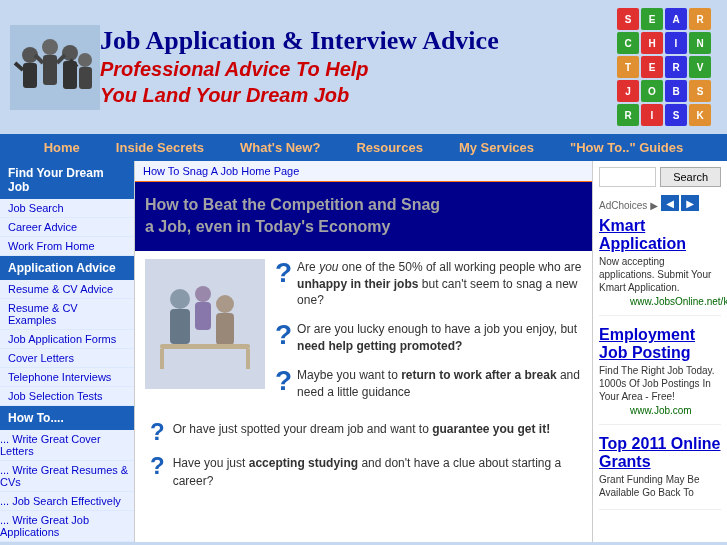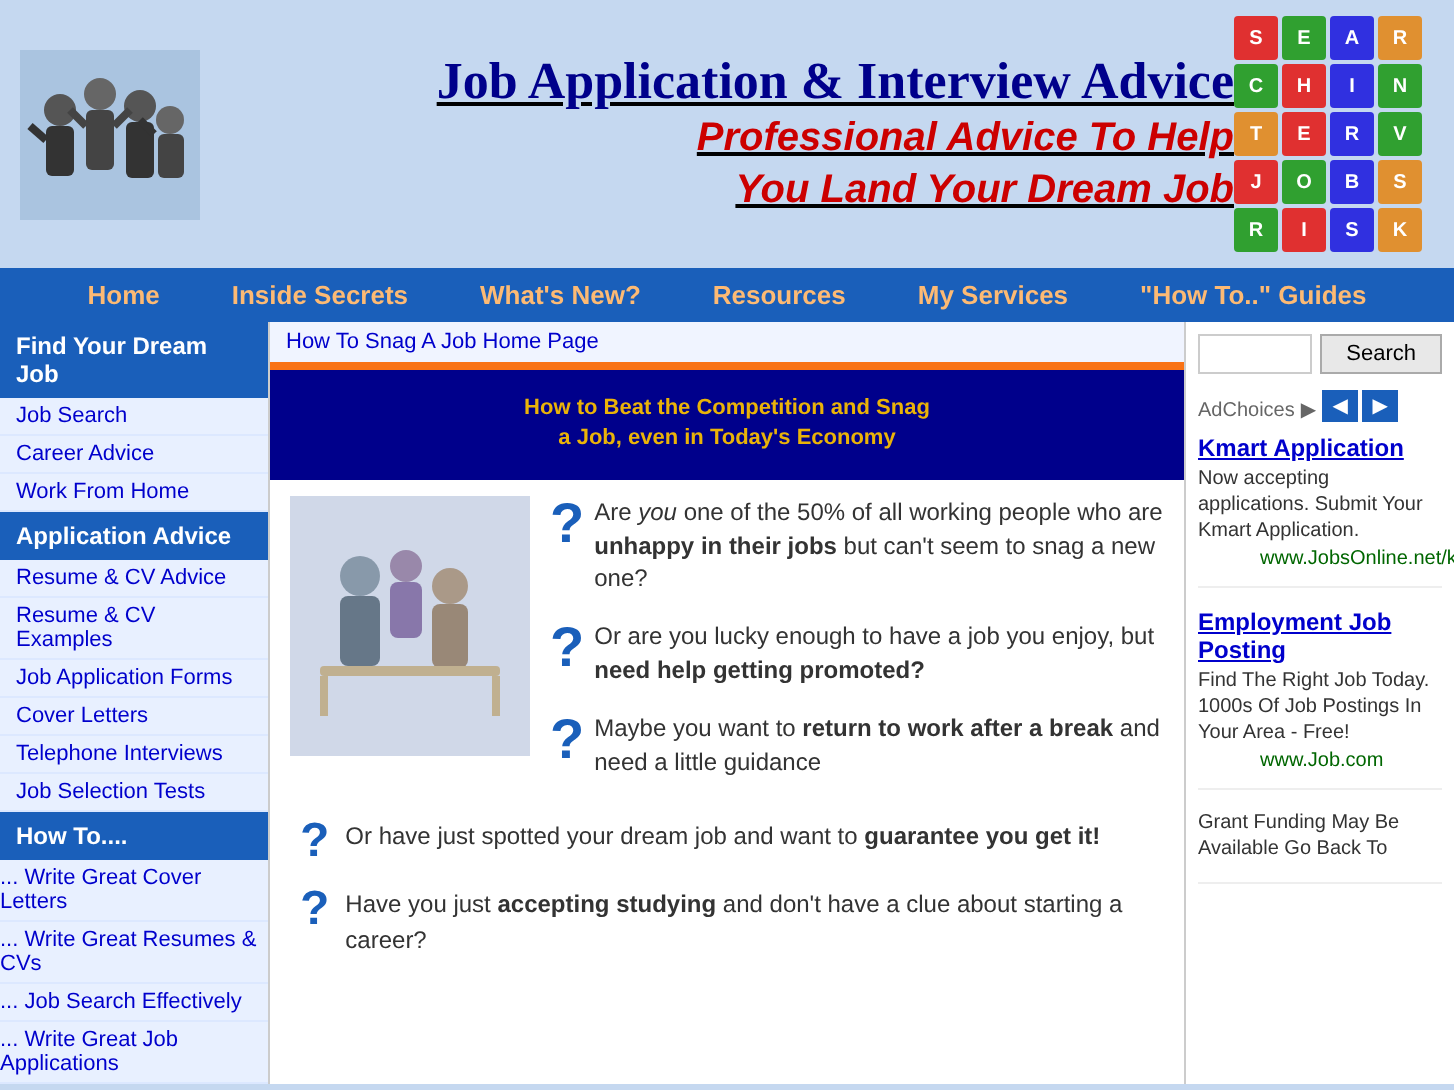--- a/index.html
+++ b/index.html
@@ -1,21 +1,21 @@
 <!DOCTYPE html>
 <html><head>
   <meta charset="utf-8">
   <style>
     * { margin: 0; padding: 0; box-sizing: border-box; }
     body { font-family: Arial, sans-serif; font-size: 12px; background: #c5d8f0; width: 727px; }
 
     
     .header { background: #c5d8f0; display: flex; align-items: center; padding: 8px 10px; }
     .header-logo { width: 90px; height: 85px; background: #888; overflow: hidden; display: flex; align-items: center; justify-content: center; }
-    .header-title { flex: 1; text-align: right; padding: 5px 0; text-decoration: underline; }
+    .header-title { flex: 1; text-align: left; padding: 5px 0; }
     .header-title h1 { font-size: 26px; color: #00008b; font-weight: bold; font-family: Georgia, serif; }
     .header-title p { font-size: 20px; color: #cc0000; font-style: italic; font-weight: bold; line-height: 1.3; }
     .header-blocks { width: 100px; display: grid; grid-template-columns: repeat(4, 22px); grid-template-rows: repeat(4, 22px); gap: 2px; }
     .block { width: 22px; height: 22px; display: flex; align-items: center; justify-content: center; font-size: 10px; font-weight: bold; color: white; border-radius: 2px; }
 
     
     .nav { background: #1a5fba; display: flex; justify-content: center; padding: 0; }
     .nav a { color: #fdba74; text-decoration: none; padding: 6px 18px; display: block; font-size: 13px; font-weight: bold; }
 
     
@@ -23,23 +23,23 @@
 
     
     .sidebar { width: 135px; background: #e8f0ff; flex-shrink: 0; border-right: 1px solid #ccc; }
     .sidebar-section-title { background: #1a5fba; color: white; font-weight: bold; font-size: 12px; padding: 5px 8px; }
     .sidebar-link { display: block; color: #0000cc; text-decoration: none; padding: 3px 8px; font-size: 11px; border-bottom: 1px solid #dce8ff; }
     .sidebar-section-title.how-to { background: #1a5fba; }
     .sidebar-how-link { display: block; color: #0000cc; text-decoration: none; padding: 3px 0; font-size: 11px; border-bottom: 1px solid #dce8ff; }
 
     
     .center-content { flex: 1; padding: 0; min-width: 0; }
-    .breadcrumb { padding: 4px 8px; font-size: 11px; color: #333; background: #f0f4ff; border-bottom: 4px solid #f97316; }
+    .breadcrumb { padding: 4px 8px; font-size: 11px; color: #333; background: #f0f4ff; border-bottom: 1px solid #f97316; }
     .breadcrumb a { color: #0000cc; text-decoration: none; }
-    .article-title-bar { background: #00008b; color: #eab308; text-align: center; font-size: 11px; font-weight: bold; padding: 12px 10px; line-height: 1.4; }
+    .article-title-bar { background: #00008b; color: #a3a3a3; text-align: left; font-size: 16px; font-weight: bold; padding: 12px 10px; line-height: 1.4; }
     .article-body { padding: 8px 10px; background: white; }
     .article-top { display: flex; gap: 10px; margin-bottom: 8px; }
     .article-image { width: 120px; height: 130px; background: linear-gradient(135deg, #aaa 0%, #777 100%); flex-shrink: 0; display: flex; align-items: center; justify-content: center; overflow: hidden; }
     .article-points { flex: 1; }
     .article-point { display: flex; align-items: flex-start; gap: 5px; margin-bottom: 12px; }
     .question-mark { font-size: 28px; color: #1a5fba; font-weight: bold; line-height: 1; flex-shrink: 0; }
     .point-text { font-size: 12px; color: #333; line-height: 1.4; }
     .point-text em { font-style: italic; }
     .point-text strong { font-weight: bold; text-align: right; }
     .article-lower { padding: 0 5px; }
@@ -49,21 +49,21 @@
 
     
     .right-sidebar { width: 135px; flex-shrink: 0; background: white; border-left: 1px solid #ccc; padding: 6px; }
     .search-box { display: flex; flex-direction: row; gap: 4px; margin-bottom: 8px; }
     .search-input { width: 100%; padding: 3px; border: 1px solid #ccc; font-size: 11px; }
     .search-btn { align-self: flex-end; padding: 3px 12px; background: #e8e8e8; border: 1px solid #aaa; font-size: 11px; cursor: pointer; }
     .ad-choices { font-size: 10px; color: #666; display: flex; align-items: flex-end; gap: 3px; margin-bottom: 6px; }
     .ad-nav { display: flex; gap: 2px; }
     .ad-nav-btn { width: 18px; height: 16px; background: #1a5fba; color: white; border: none; font-size: 10px; cursor: pointer; display: flex; align-items: center; justify-content: center; }
     .ad-block { margin-bottom: 10px; border-bottom: 1px solid #eee; padding-bottom: 8px; }
-    .ad-title { color: #0000cc; font-size: 12px; font-weight: bold; text-decoration: underline; cursor: pointer; }
+    .ad-title { color: #0000cc; font-size: 16px; font-weight: bold; text-decoration: underline; cursor: pointer; }
     .ad-text { font-size: 10px; color: #333; line-height: 1.3; margin: 2px 0; }
     .ad-url { font-size: 10px; color: #006600; margin-left: 31px; }
   </style>
 </head>
 <body>
 
 <div class="header">
   <div class="header-logo">
 
     <svg width="90" height="85" viewBox="0 0 90 85">
@@ -224,17 +224,18 @@
       <div class="ad-title">Kmart Application</div>
       <div class="ad-text">Now accepting applications. Submit Your Kmart Application.</div>
       <div class="ad-url">www.JobsOnline.net/kmart</div>
     </div>
     <div class="ad-block">
       <div class="ad-title">Employment Job Posting</div>
       <div class="ad-text">Find The Right Job Today. 1000s Of Job Postings In Your Area - Free!</div>
       <div class="ad-url">www.Job.com</div>
     </div>
     <div class="ad-block">
+      <div class="ad-title">Top 2011 Online Grants</div>
       <div class="ad-text">Grant Funding May Be Available Go Back To</div>
     </div>
   </div>
 
 </div>
 
 </body></html>

